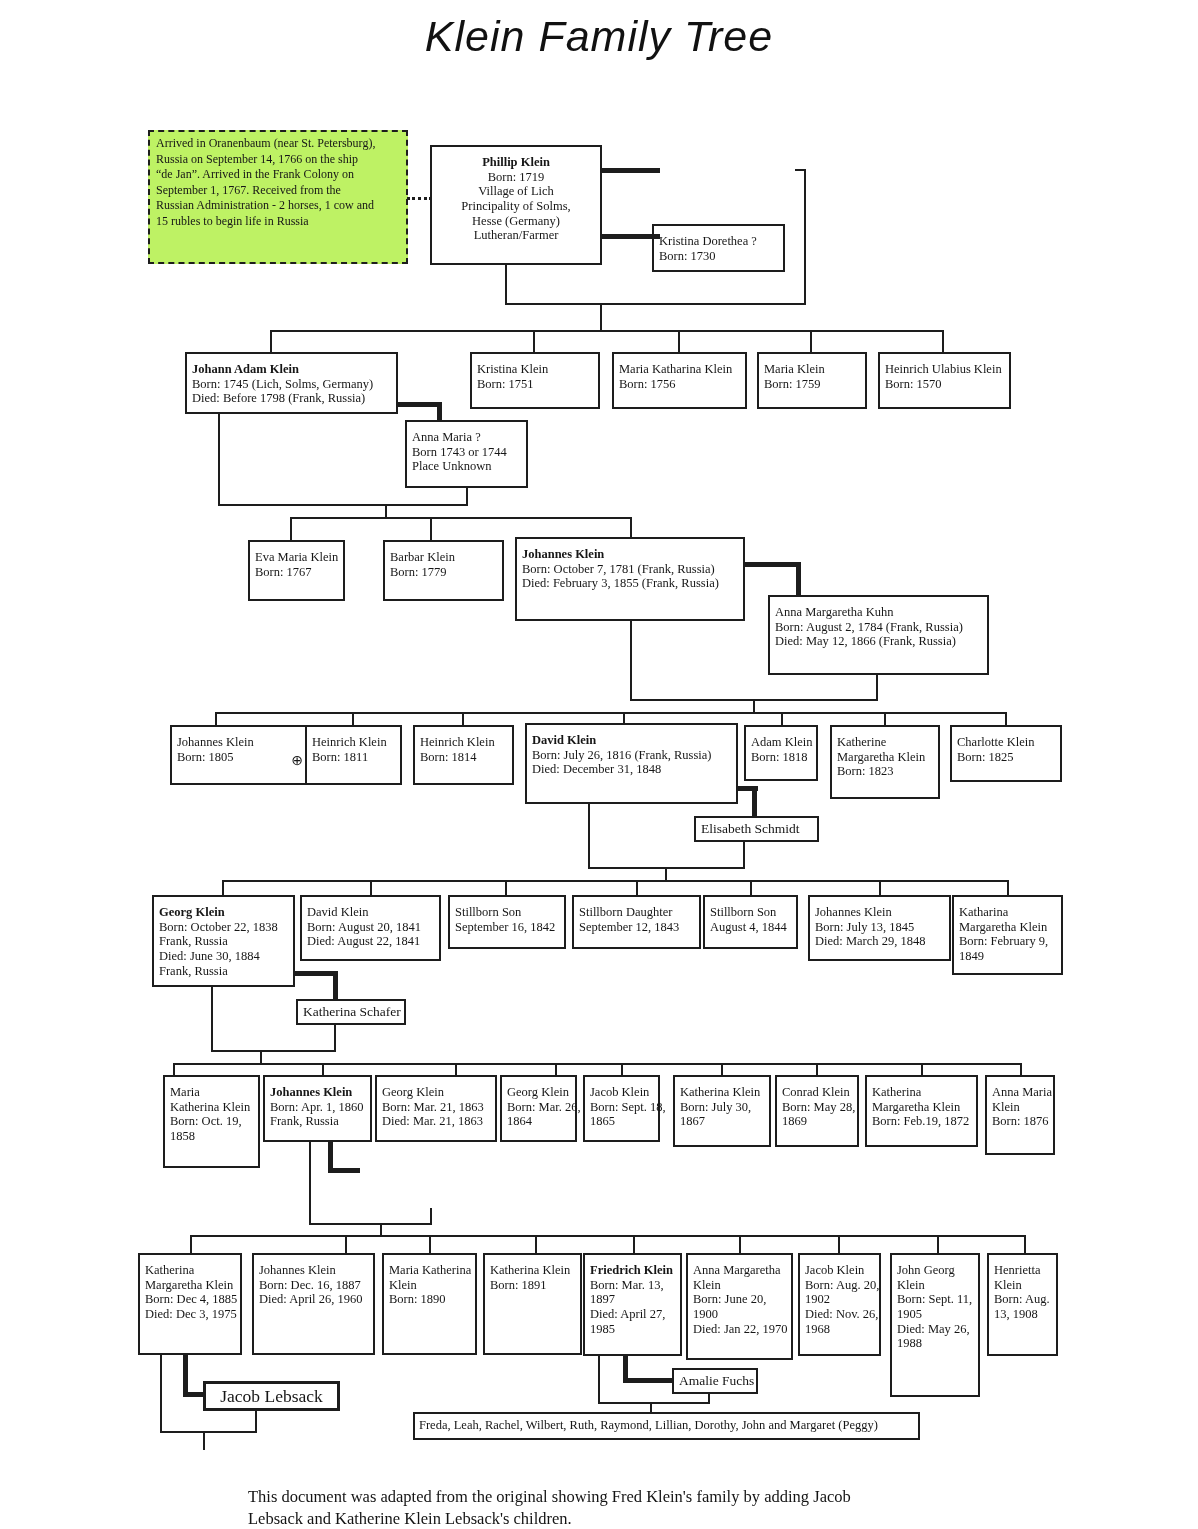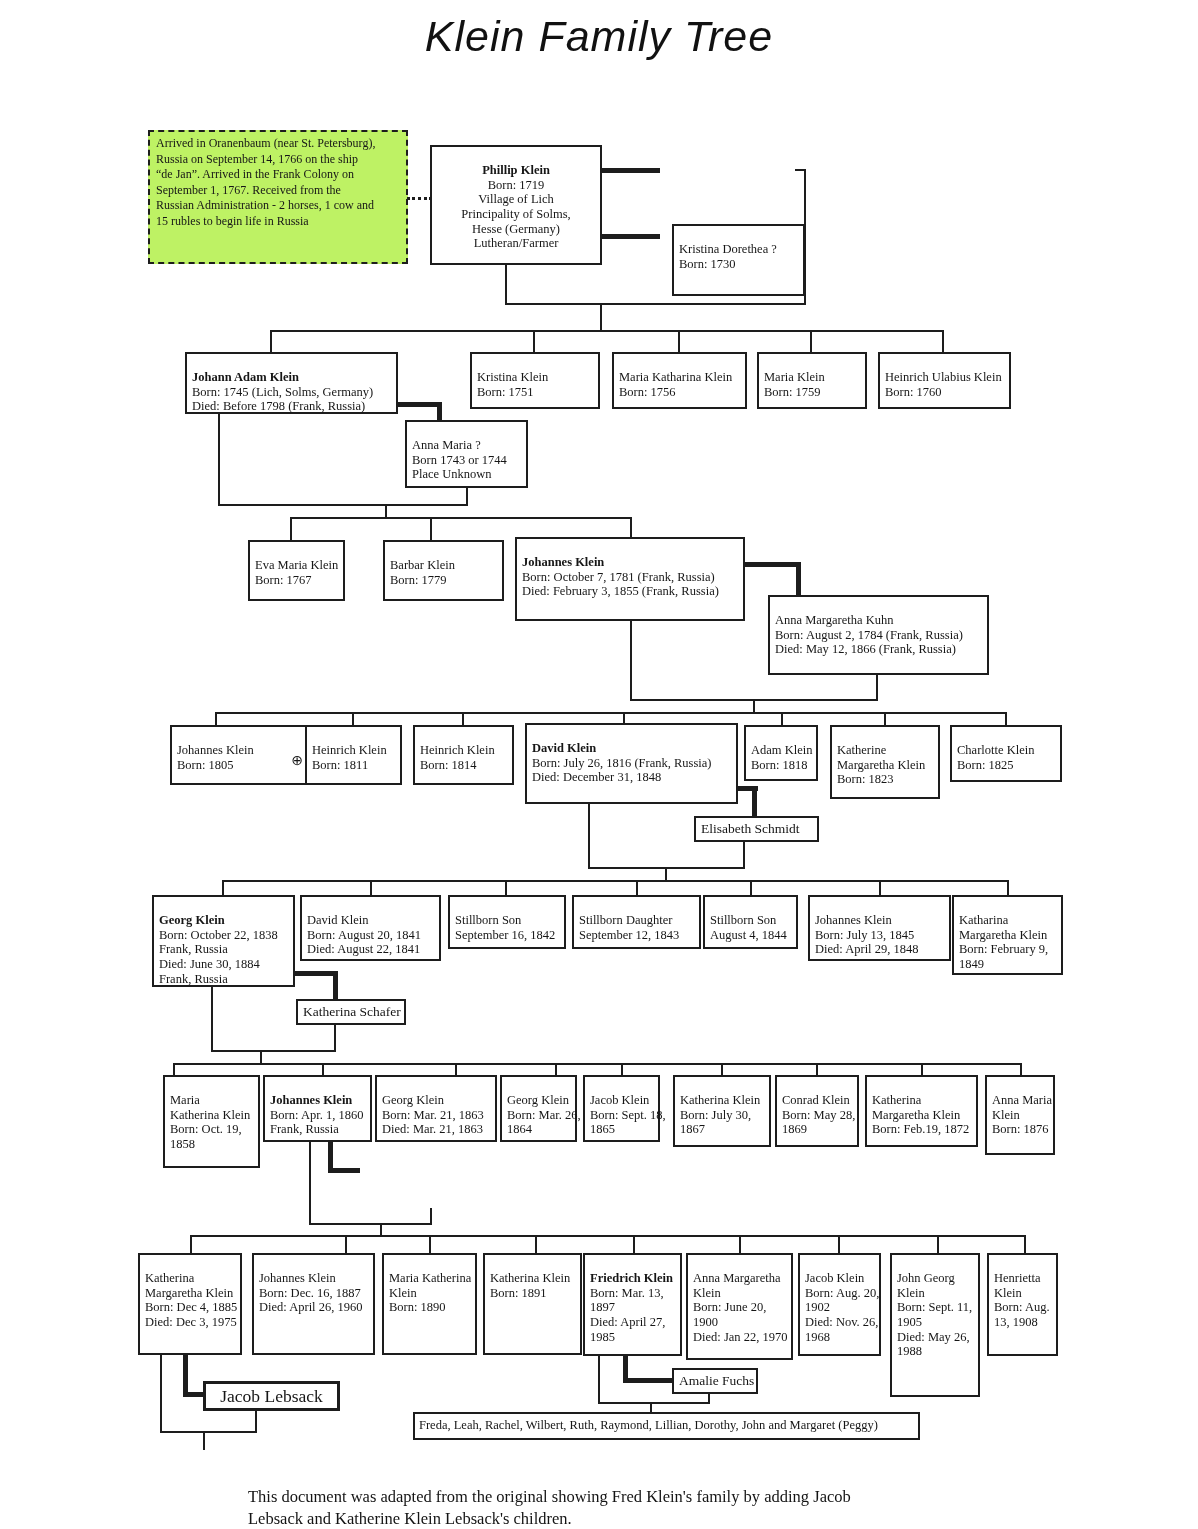--- a/index.html
+++ b/index.html
@@ -2,21 +2,21 @@
 <html><head>
 <meta charset="utf-8">
 <style>
   html,body{margin:0;padding:0;background:#fff}
   .page{position:relative;width:1198px;height:1529px;background:#fff;overflow:hidden;
         font-family:"Liberation Serif",serif;color:#161616}
   .title{position:absolute;left:0;top:12px;width:100%;text-align:center;
          font-family:"Liberation Sans",sans-serif;font-style:italic;font-size:43px;
          letter-spacing:1px;color:#111}
   .node{position:absolute;border:2px solid #1d1d1d;background:#fff;box-sizing:border-box;
-        padding:16px 5px;font-size:12.5px;line-height:1.17}
+        padding:8px 5px;font-size:12.5px;line-height:1.17}
   .node .ln{white-space:nowrap}
   .major{border-width:2.5px}
   .major .ln:first-child{font-weight:bold}
   .center .ln{text-align:center}
   .note{position:absolute;border:2px dashed #1d1d1d;background:#bef264;box-sizing:border-box;
         padding:4px 4px 4px 6px;font-size:12px;line-height:1.3}
   .note .ln{white-space:nowrap}
   .one{font-size:13.5px;padding-top:3px}
   .big{font-size:17.5px;border-width:3.5px;text-align:center;padding-top:2px}
   .list1{font-size:12.5px;padding:4px 4px}
@@ -50,21 +50,21 @@
   <div class="node major center" style="left:430px;top:145px;width:172px;height:120px">
       <div>
         <div class="ln">Phillip Klein</div>
         <div class="ln">Born: 1719</div>
         <div class="ln">Village of Lich</div>
         <div class="ln">Principality of Solms,</div>
         <div class="ln">Hesse (Germany)</div>
         <div class="ln">Lutheran/Farmer</div>
       </div>
     </div>
-  <div class="node" style="left:672px;top:224px;width:133px;height:72px">
+  <div class="node" style="left:652px;top:224px;width:133px;height:48px">
       <div>
         <div class="ln">Kristina Dorethea ?</div>
         <div class="ln">Born: 1730</div>
       </div>
     </div>
 
   <i class="hlt" style="left:602px;top:168px;width:58px"></i>
   <i class="hlt" style="left:602px;top:234px;width:58px"></i>
   <i class="hl" style="left:795px;top:169px;width:11px"></i>
   <i class="vl" style="left:804px;top:169px;height:136px"></i>
@@ -99,21 +99,21 @@
     </div>
   <div class="node" style="left:757px;top:352px;width:110px;height:57px">
       <div>
         <div class="ln">Maria Klein</div>
         <div class="ln">Born: 1759</div>
       </div>
     </div>
   <div class="node" style="left:878px;top:352px;width:133px;height:57px">
       <div>
         <div class="ln">Heinrich Ulabius Klein</div>
-        <div class="ln">Born: 1760</div>
+        <div class="ln">Born: 1570</div>
       </div>
     </div>
   <div class="node" style="left:405px;top:420px;width:123px;height:68px">
       <div>
         <div class="ln">Anna Maria ?</div>
         <div class="ln">Born 1743 or 1744</div>
         <div class="ln">Place Unknown</div>
       </div>
     </div>
 
@@ -267,21 +267,21 @@
   <div class="node" style="left:703px;top:895px;width:95px;height:54px">
       <div>
         <div class="ln">Stillborn Son</div>
         <div class="ln">August 4, 1844</div>
       </div>
     </div>
   <div class="node" style="left:808px;top:895px;width:143px;height:66px">
       <div>
         <div class="ln">Johannes Klein</div>
         <div class="ln">Born: July 13, 1845</div>
-        <div class="ln">Died: April 29, 1848</div>
+        <div class="ln">Died: March 29, 1848</div>
       </div>
     </div>
   <div class="node" style="left:952px;top:895px;width:111px;height:80px">
       <div>
         <div class="ln">Katharina</div>
         <div class="ln">Margaretha Klein</div>
         <div class="ln">Born: February 9,</div>
         <div class="ln">1849</div>
       </div>
     </div>

